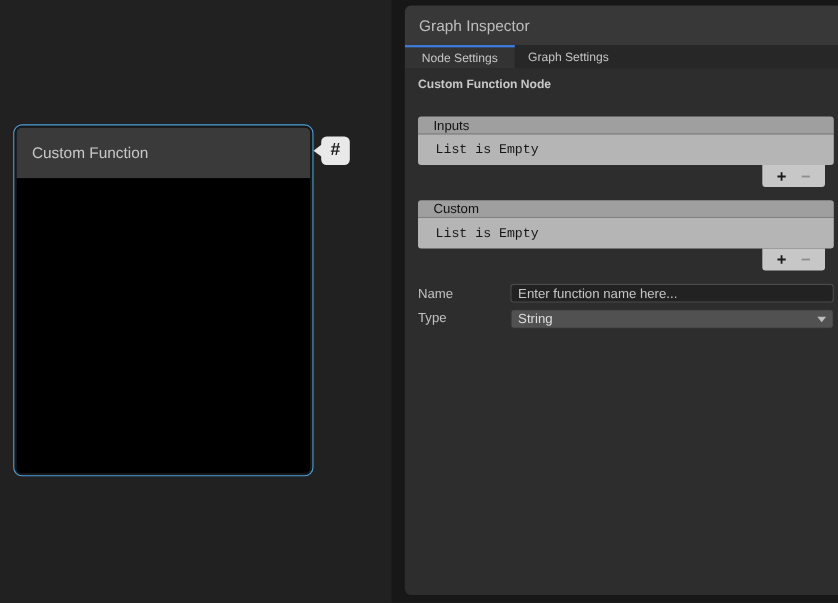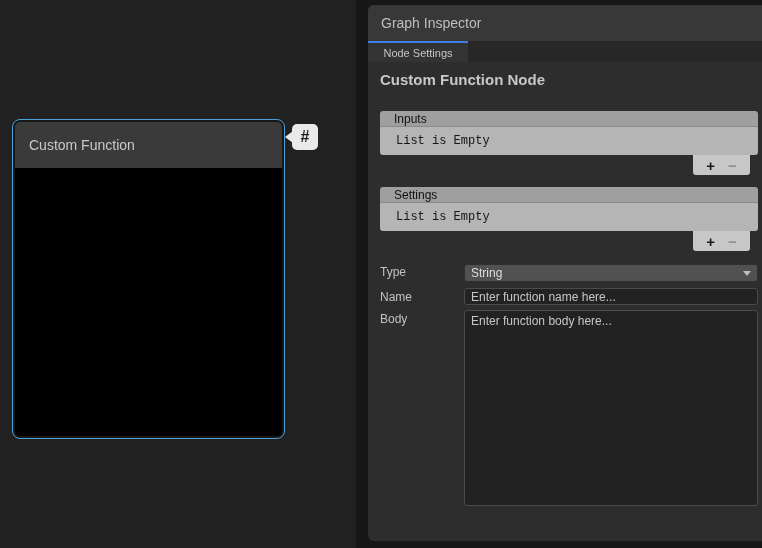--- a/index.html
+++ b/index.html
@@ -10,21 +10,21 @@
     position:relative;
     color:#c8c8c8;
   }
 
   
   .canvas {
     position:absolute; left:0; top:0; width:356px; height:548px;
     background:#212121;
   }
   .node {
-    position:absolute; left:12px; top:119px; width:273px; height:320px;
+    position:absolute; left:12px; top:113px; width:273px; height:320px;
     border:1.5px solid #4ba1d9; border-radius:8px;
     background:#171717; padding:2px;
   }
   .node-inner {
     height:100%; border-radius:5px; overflow:hidden;
     display:flex; flex-direction:column;
   }
   .node-header {
     height:46px; background:#3a3a3a; flex:0 0 auto;
     display:flex; align-items:center; padding-left:14px;
@@ -67,21 +67,21 @@
     font-size:11px; color:#c6c6c6; cursor:default;
   }
   .tab.active {
     width:100px; background:#333333;
     border-top:2px solid #3e7de4;
   }
   .tab.inactive { padding:0 12px; }
 
   .content { flex:1; padding:9px 9px 0 12px; }
   .section-title {
-    font-size:15px; font-weight:bold; color:#c8c8c8;
+    font-size:11px; font-weight:bold; color:#c8c8c8;
     margin-bottom:23px;
   }
 
   
   .rlist { margin-bottom:12px; }
   .rlist-header {
     height:16px; background:#9f9f9f; border-radius:3px 3px 0 0;
     display:flex; align-items:center; padding-left:14px;
     font-size:12px; color:#111; border-bottom:1px solid #8a8a8a;
   }
@@ -148,20 +148,23 @@
   <div class="panel">
 
     <div class="panel-titlebar">
       <span class="panel-title">Graph Inspector</span>
     </div>
 
     <div class="tabbar">
       <div class="tab active">
         <span>Node Settings</span>
       </div>
+      <div class="tab inactive">
+        <span>Graph Settings</span>
+      </div>
     </div>
 
     <div class="content">
       <div class="section-title">Custom Function Node</div>
 
       <div class="rlist">
         <div class="rlist-header">
           <span>Inputs</span>
         </div>
         <div class="rlist-row">
@@ -170,52 +173,46 @@
         <div class="rlist-footer">
           <div class="rlist-buttons">
             <span class="btn-add">+</span>
             <span class="btn-remove">−</span>
           </div>
         </div>
       </div>
 
       <div class="rlist">
         <div class="rlist-header">
-          <span>Settings</span>
+          <span>Custom</span>
         </div>
         <div class="rlist-row">
           <span>List is Empty</span>
         </div>
         <div class="rlist-footer">
           <div class="rlist-buttons">
             <span class="btn-add">+</span>
             <span class="btn-remove">−</span>
           </div>
+        </div>
+      </div>
+
+      <div class="prop-row row-name">
+        <div class="prop-label">Name</div>
+        <div class="prop-control">
+          <input class="text-input" type="text" placeholder="Enter function name here..." style="">
         </div>
       </div>
 
       <div class="prop-row">
         <div class="prop-label">Type</div>
         <div class="prop-control">
           <div class="dropdown">
             <span class="dropdown-label">String</span>
             <span class="dd-arrow"></span>
           </div>
         </div>
       </div>
 
-      <div class="prop-row row-name">
-        <div class="prop-label">Name</div>
-        <div class="prop-control">
-          <input class="text-input" type="text" placeholder="Enter function name here..." style="">
-        </div>
-      </div>
-
-      <div class="prop-row">
-        <div class="prop-label">Body</div>
-        <div class="prop-control">
-          <textarea class="text-area" placeholder="Enter function body here..." style=""></textarea>
-        </div>
-      </div>
 
     </div>
   </div>
 </div>
 
 </body></html>

